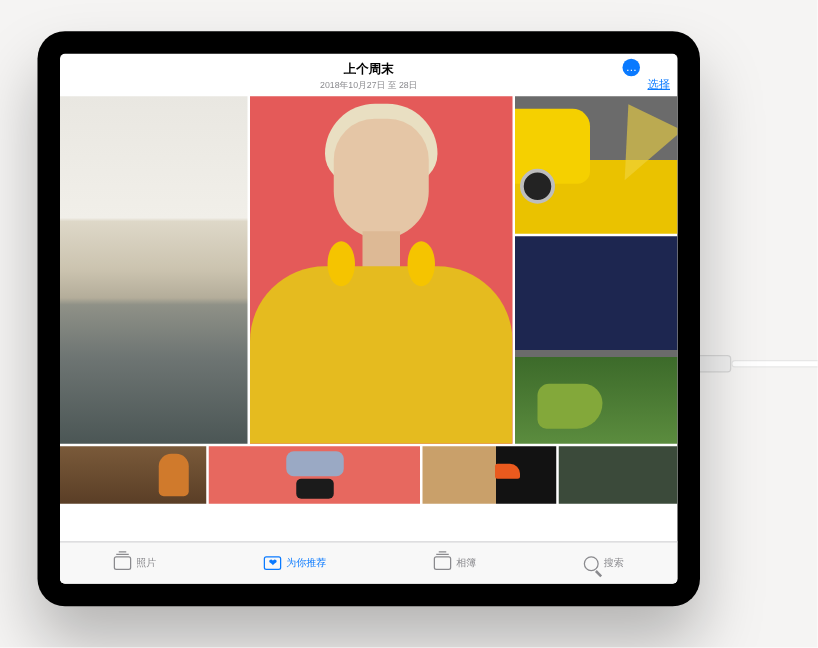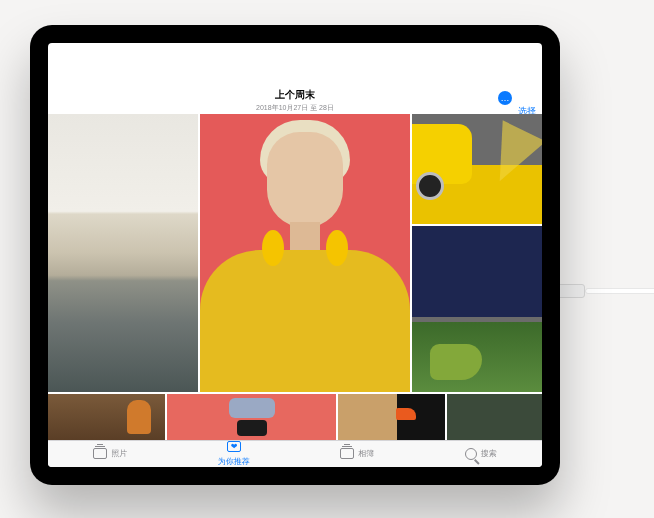--- a/index.html
+++ b/index.html
@@ -104,21 +104,20 @@
   }
 
   
   .header {
     position: relative;
     height: 34px;
     display:flex;
     align-items:center;
     justify-content:center;
     flex-direction:column;
-    margin-top:44px;
   }
   .header .title {
     font-size: 10px;
     font-weight: 600;
     color:#000;
   }
   .header .subtitle {
     font-size: 7px;
     color:#8a8a8e;
     margin-top:1px;
@@ -293,21 +292,21 @@
     align-items:center;
     justify-content:space-around;
   }
   .tab {
     display:flex;
     align-items:center;
     gap:4px;
     font-size:8px;
     color:#8a8a8e;
   }
-  .tab.active { color:#0a7aff;flex-direction:column; }
+  .tab.active { color:#0a7aff; }
   .tab .ticon {
     width:14px; height:11px;
     border:1.5px solid currentColor;
     border-radius:2px;
     position:relative;
     display:inline-block;
   }
   .tab .ticon::before,
   .tab .ticon::after {
     content:'';

